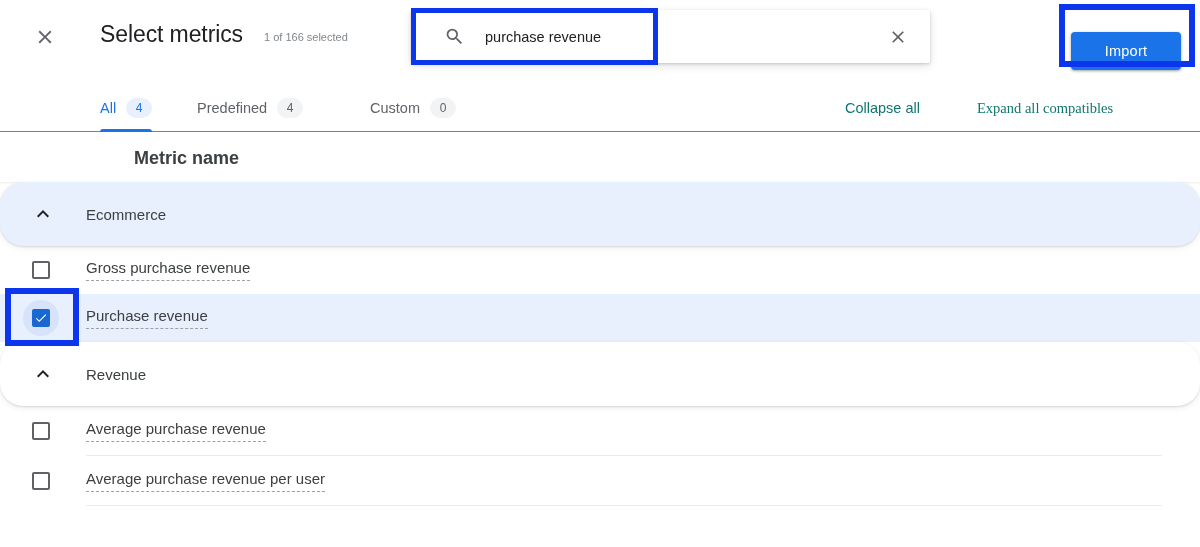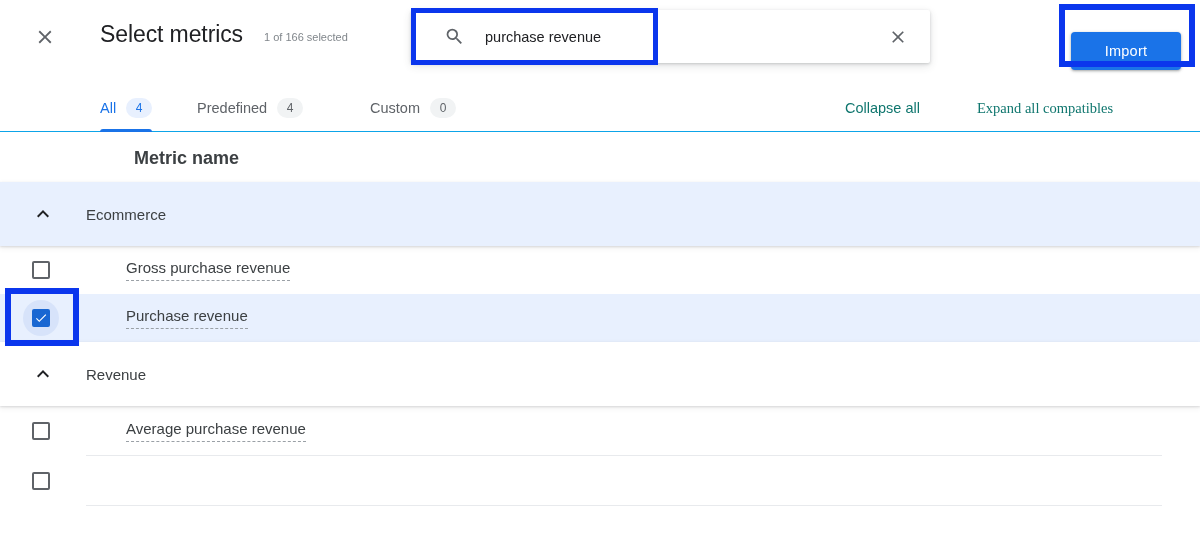--- a/index.html
+++ b/index.html
@@ -187,20 +187,21 @@
   }
 
   .group-row {
     position: relative;
     height: 64px;
     display: flex;
     align-items: center;
     cursor: pointer;
     box-shadow: 0 1px 2px rgba(60,64,67,0.16), 0 2px 6px rgba(60,64,67,0.08);
     z-index: 3;
+    border-radius: 23px;
   }
   .group-row.blue { background: #e8f0fe; }
   .group-row.white { background: #ffffff; }
   .group-chev {
     position: absolute;
     left: 26px;
     width: 34px; height: 34px;
     display: flex; align-items: center; justify-content: center;
   }
   .group-label {
@@ -241,21 +242,20 @@
     justify-content: center;
   }
   .metric-label {
     position: absolute;
     left: 86px;
     font-size: 15px;
     color: #3c4043;
     border-bottom: 1px dashed #9aa0a6;
     padding-bottom: 2px;
     line-height: 1.25;
-    margin-left: 40px;
   }
   .row-divider {
     position: absolute;
     left: 86px;
     right: 38px;
     bottom: 0;
     height: 1px;
     background: #e8eaed;
   }
 
@@ -374,20 +374,21 @@
         <span class="cbox"></span>
       </span>
       <span class="metric-label">Average purchase revenue</span>
       <span class="row-divider"></span>
     </div>
 
     <div class="metric-row" style="height:50px;">
       <span class="cbwrap">
         <span class="cbox"></span>
       </span>
+      <span class="metric-label">Average purchase revenue per user</span>
       <span class="row-divider"></span>
     </div>
   </div>
 
   <div class="annot annot-search"></div>
   <div class="annot annot-import"></div>
   <div class="annot annot-checkbox"></div>
 
 </div>
 

